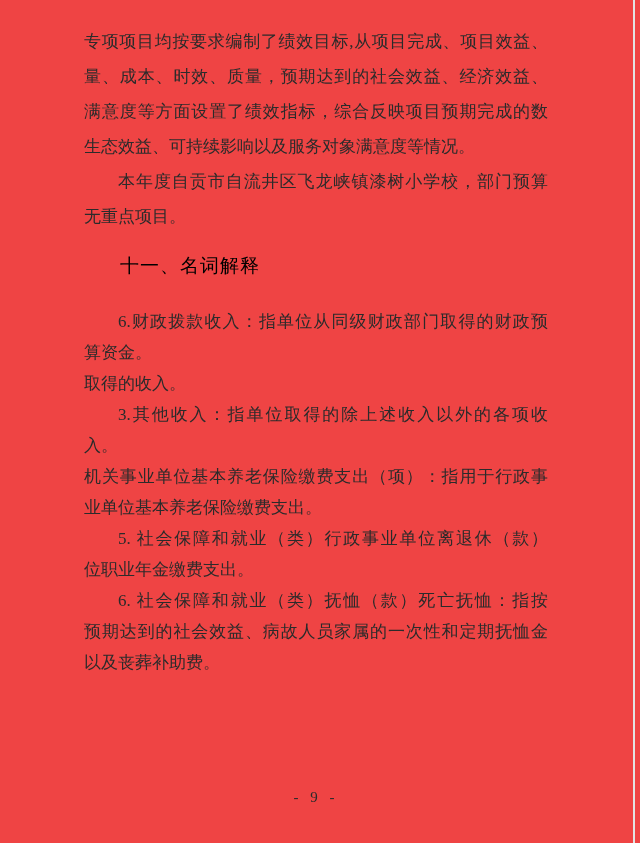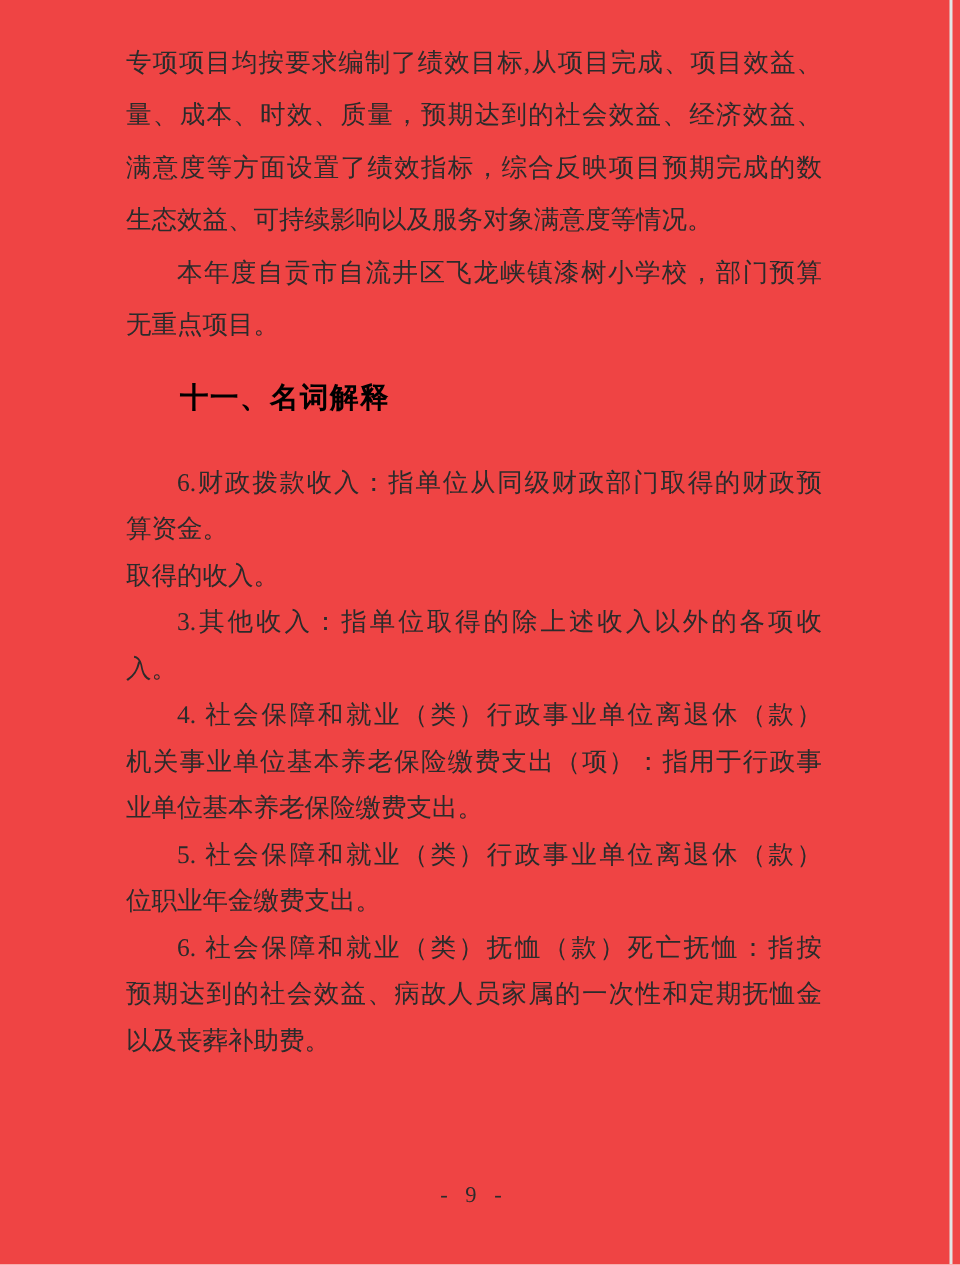--- a/index.html
+++ b/index.html
@@ -42,21 +42,21 @@
   .line.short {
     text-align: left;
     text-align-last: left;
   }
   .line.indent { text-indent: 34px; }
   .section-heading {
     margin-top: 14px;
     line-height: 36px;
     padding-left: 36px;
     font-family: "Liberation Sans", "DejaVu Sans", sans-serif;
-    font-weight: 700;
+    font-weight: 400;
     font-size: 19px;
     color: #000000;
     letter-spacing: 1px;
   }
   .terms { margin-top: 22px; }
   .page-number {
     position: absolute;
     top: 789px;
     left: 84px;
     width: 464px;
@@ -97,21 +97,20 @@
       <div class="term">
         <div class="line short">取得的收入。</div>
       </div>
 
       <div class="term">
         <div class="line indent">3.其他收入：指单位取得的除上述收入以外的各项收</div>
         <div class="line short">入。</div>
       </div>
 
       <div class="term">
-        <div class="line indent">4. 社会保障和就业（类）行政事业单位离退休（款）</div>
         <div class="line">机关事业单位基本养老保险缴费支出（项）：指用于行政事</div>
         <div class="line short">业单位基本养老保险缴费支出。</div>
       </div>
 
       <div class="term">
         <div class="line indent">5. 社会保障和就业（类）行政事业单位离退休（款）</div>
         <div class="line short">位职业年金缴费支出。</div>
       </div>
 
       <div class="term">

